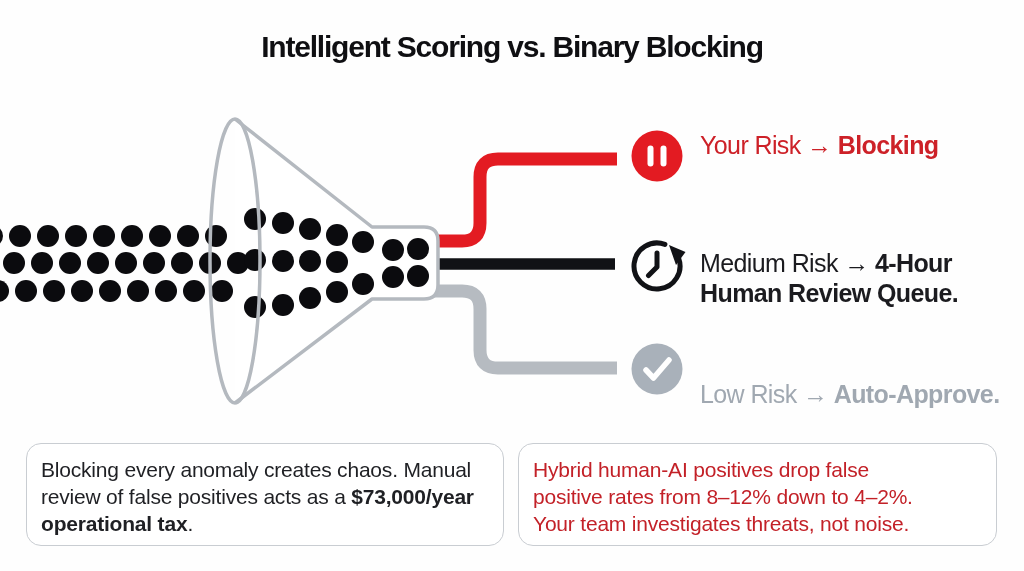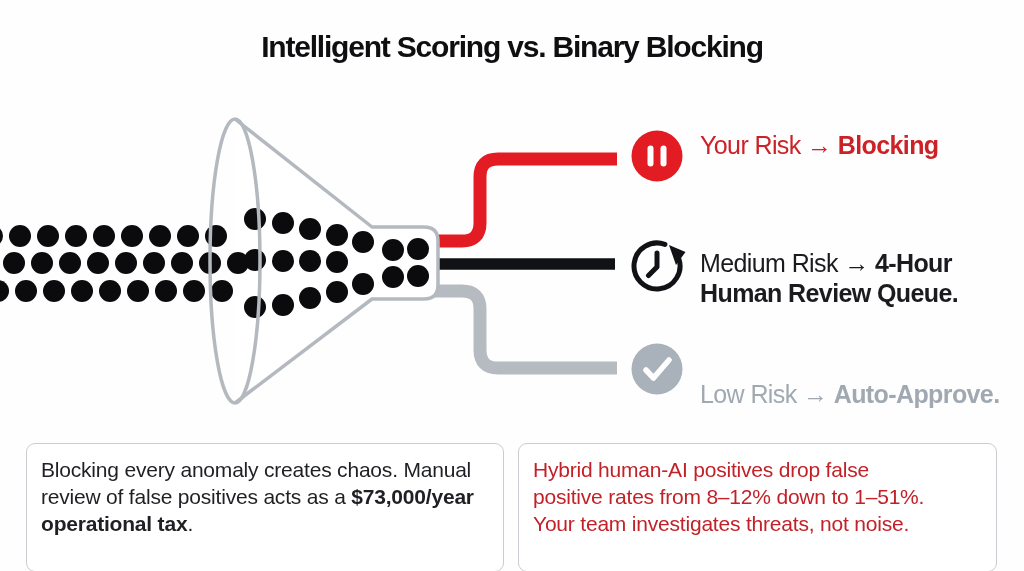--- a/index.html
+++ b/index.html
@@ -34,23 +34,23 @@
     position:absolute;left:700px;width:300px;
     font-size:25px;line-height:30px;letter-spacing:-0.6px;
   }
   .branch-label b{font-weight:700;}
   .branch-high{top:130px;color:var(--red_text,#cd2128);}
   .branch-medium{top:240px;color:var(--text_dark,#1b1b1f);margin-top:8px;}
   .branch-low{top:355px;color:var(--gray_text,#a0a8b1);margin-top:24px;}
 
   
   .note{
-    position:absolute;top:443px;height:129px;box-sizing:border-box;
+    position:absolute;top:443px;height:103px;box-sizing:border-box;
     background:#ffffff;border:1.5px solid var(--box_border,#c9cdd2);
-    border-radius:9px;padding:12px 14px;
+    border-radius:15px;padding:12px 14px;
     font-size:21px;line-height:27px;letter-spacing:-0.2px;
   }
   .note b{font-weight:700;}
   .note-left{left:26px;width:478px;color:var(--note_left_text,#1f2024);}
   .note-right{left:518px;width:479px;color:var(--note_right_text,#c32128);}
 </style>
 </head>
 <body>
 
 <div class="stage">
@@ -149,17 +149,17 @@
   <div class="branch-label branch-low">
     <div><span>Low Risk → </span><b>Auto-Approve.</b></div>
   </div>
 
   <div class="note note-left">
     <span>Blocking every anomaly creates chaos. Manual review of false positives acts as a </span><b>$73,000/year operational tax</b><span>.</span>
   </div>
 
   <div class="note note-right">
     <div>Hybrid human-AI positives drop false</div>
-    <div>positive rates from 8–12% down to 1–51%.</div>
+    <div>positive rates from 8–12% down to 4–2%.</div>
     <div>Your team investigates threats, not noise.</div>
   </div>
 
 </div>
 
 </body></html>

